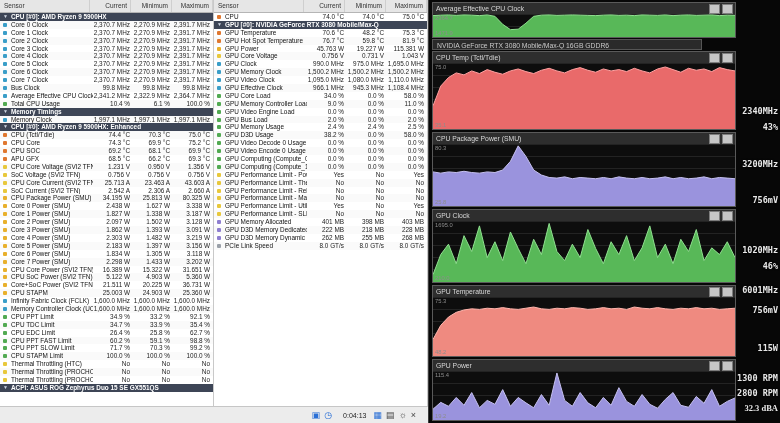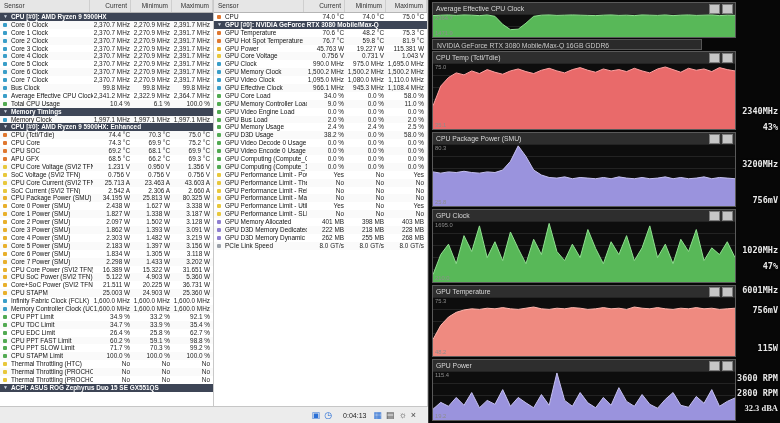--- a/index.html
+++ b/index.html
@@ -714,22 +714,22 @@
         </div>
       </div>
     </div>
 
   <div id="osd-layer">
       <span class="osd" style="top: 106px;">2340MHz</span>
       <span class="osd" style="top: 122px;">43%</span>
       <span class="osd" style="top: 159px;">3200MHz</span>
       <span class="osd" style="top: 195px;">756mV</span>
       <span class="osd" style="top: 245px; text-align: center;">1020MHz</span>
-      <span class="osd" style="top: 261px;">47%</span>
+      <span class="osd" style="top: 261px;">46%</span>
       <span class="osd" style="top: 285px;">6001MHz</span>
       <span class="osd" style="top: 305px;">756mV</span>
       <span class="osd" style="top: 343px;">115W</span>
-      <span class="osd" style="top: 373px;">3600 RPM</span>
+      <span class="osd" style="top: 373px;">1300 RPM</span>
       <span class="osd" style="top: 388px;">2800 RPM</span>
       <span class="osd" style="top: 403px; font-family: Liberation Serif, serif;">32.3 dBA</span>
     </div>
 
 </div>
 
 </body></html>

